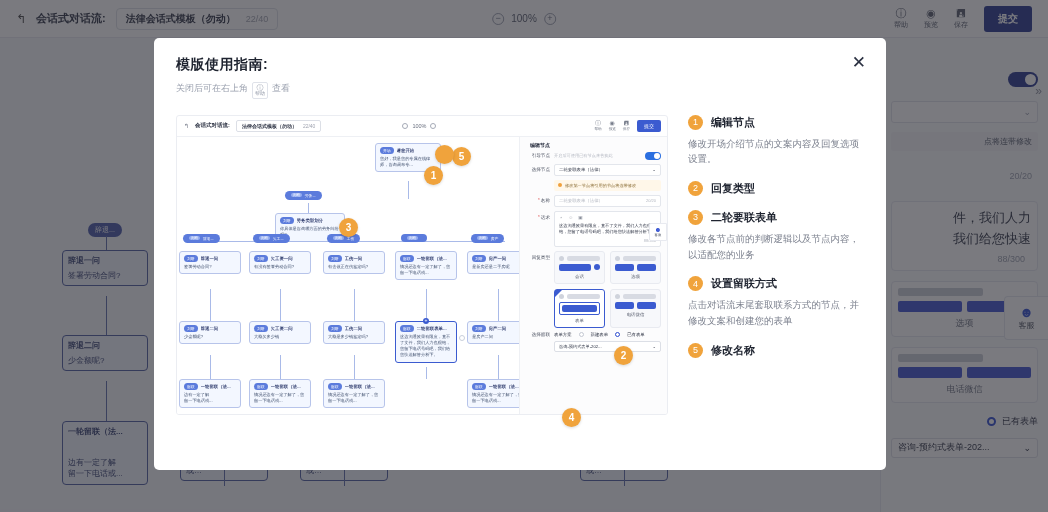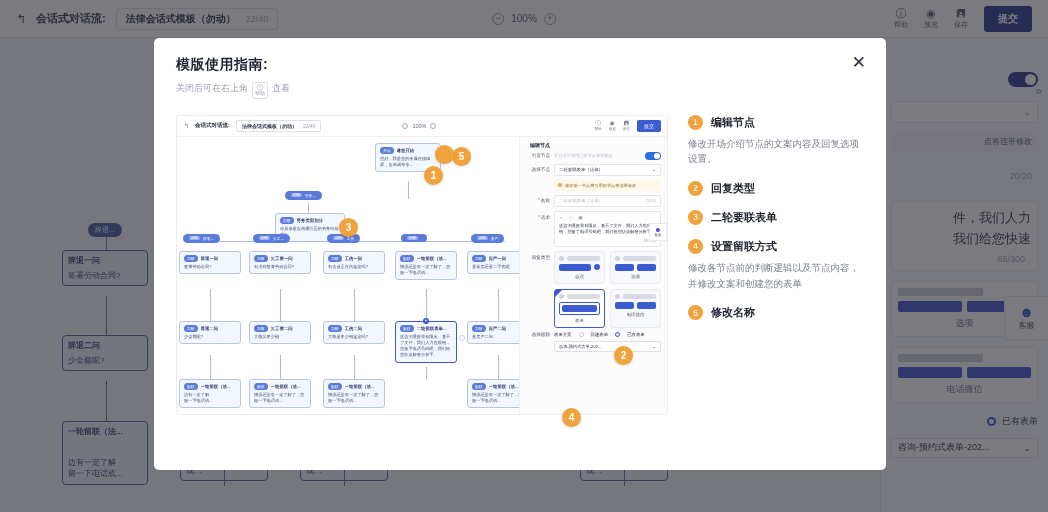--- a/index.html
+++ b/index.html
@@ -745,27 +745,28 @@
         <div class="g-head">
           <span class="g-num">2</span>
           <span class="g-title">回复类型</span>
         </div>
       </div>
       <div class="g-item">
         <div class="g-head">
           <span class="g-num">3</span>
           <span class="g-title">二轮要联表单</span>
         </div>
+        <div class="g-desc">修改各节点前的判断逻辑以及节点内容，以适配您的业务</div>
       </div>
       <div class="g-item">
         <div class="g-head">
           <span class="g-num">4</span>
           <span class="g-title">设置留联方式</span>
         </div>
-        <div class="g-desc">修改各节点前的判断逻辑以及节点内容，并修改文案和创建您的表单</div>
+        <div class="g-desc">点击对话流末尾套取联系方式的节点，并修改文案和创建您的表单</div>
       </div>
       <div class="g-item">
         <div class="g-head">
           <span class="g-num">5</span>
           <span class="g-title">修改名称</span>
         </div>
       </div>
     </div>
   </div>
 </div>

